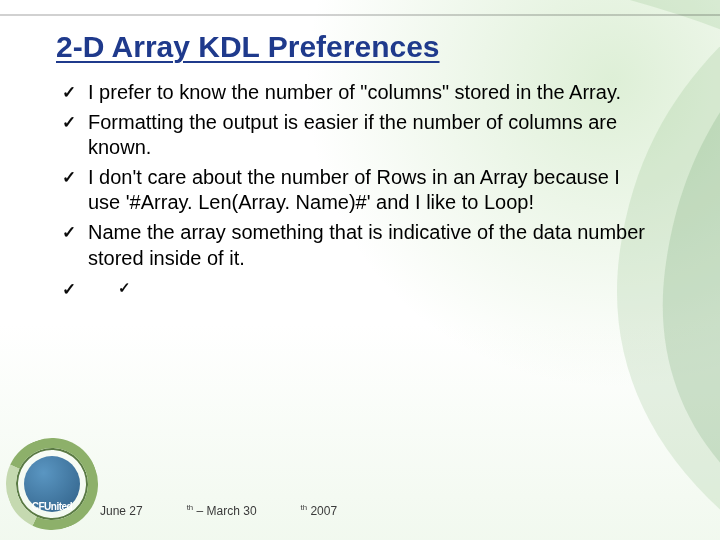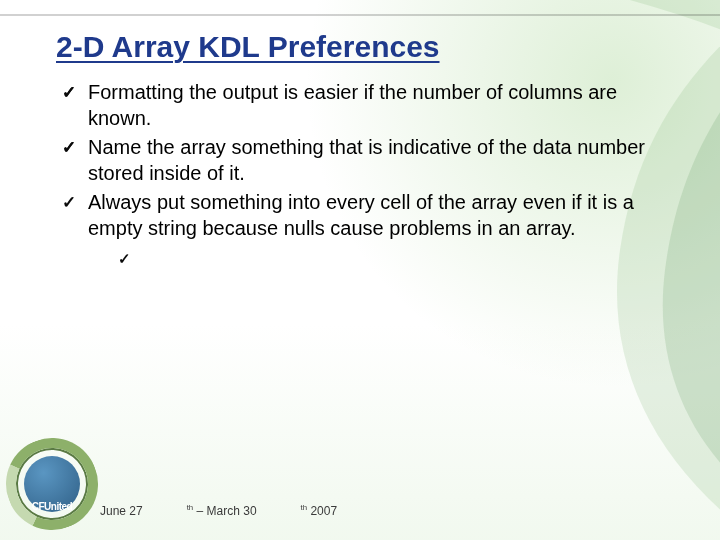--- a/index.html
+++ b/index.html
@@ -106,35 +106,36 @@
   <path d="M480,0 L0,0 L0,4 C180,20 360,60 480,140 Z" fill="rgba(140,190,130,0.22)"></path>
 </svg>
 <div class="hr"></div>
 
 <div class="slide">
   <h1 class="title">2-D Array KDL Preferences</h1>
 
   <ul class="bullets">
     <li>
       <span class="check">✓</span>
+      <span>I prefer to know the number of "columns" stored in the Array.</span>
     </li>
     <li>
       <span class="check">✓</span>
       <span>Formatting the output is easier if the number of columns are known.</span>
     </li>
     <li>
       <span class="check">✓</span>
+      <span>I don't care about the number of Rows in an Array because I use '#Array. Len(Array. Name)#' and I like to Loop!</span>
     </li>
     <li>
       <span class="check">✓</span>
       <span>Name the array something that is indicative of the data number stored inside of it.</span>
     </li>
     <li>
       <span class="check">✓</span>
-      <span>Always put something into every cell of the array even if it is a empty string because nulls cause problems in an array.</span>
       <ul class="sub-bullets">
         <li>
           <span class="check">✓</span>
         </li>
       </ul>
     </li>
   </ul>
 </div>
 
 <div class="footer">

